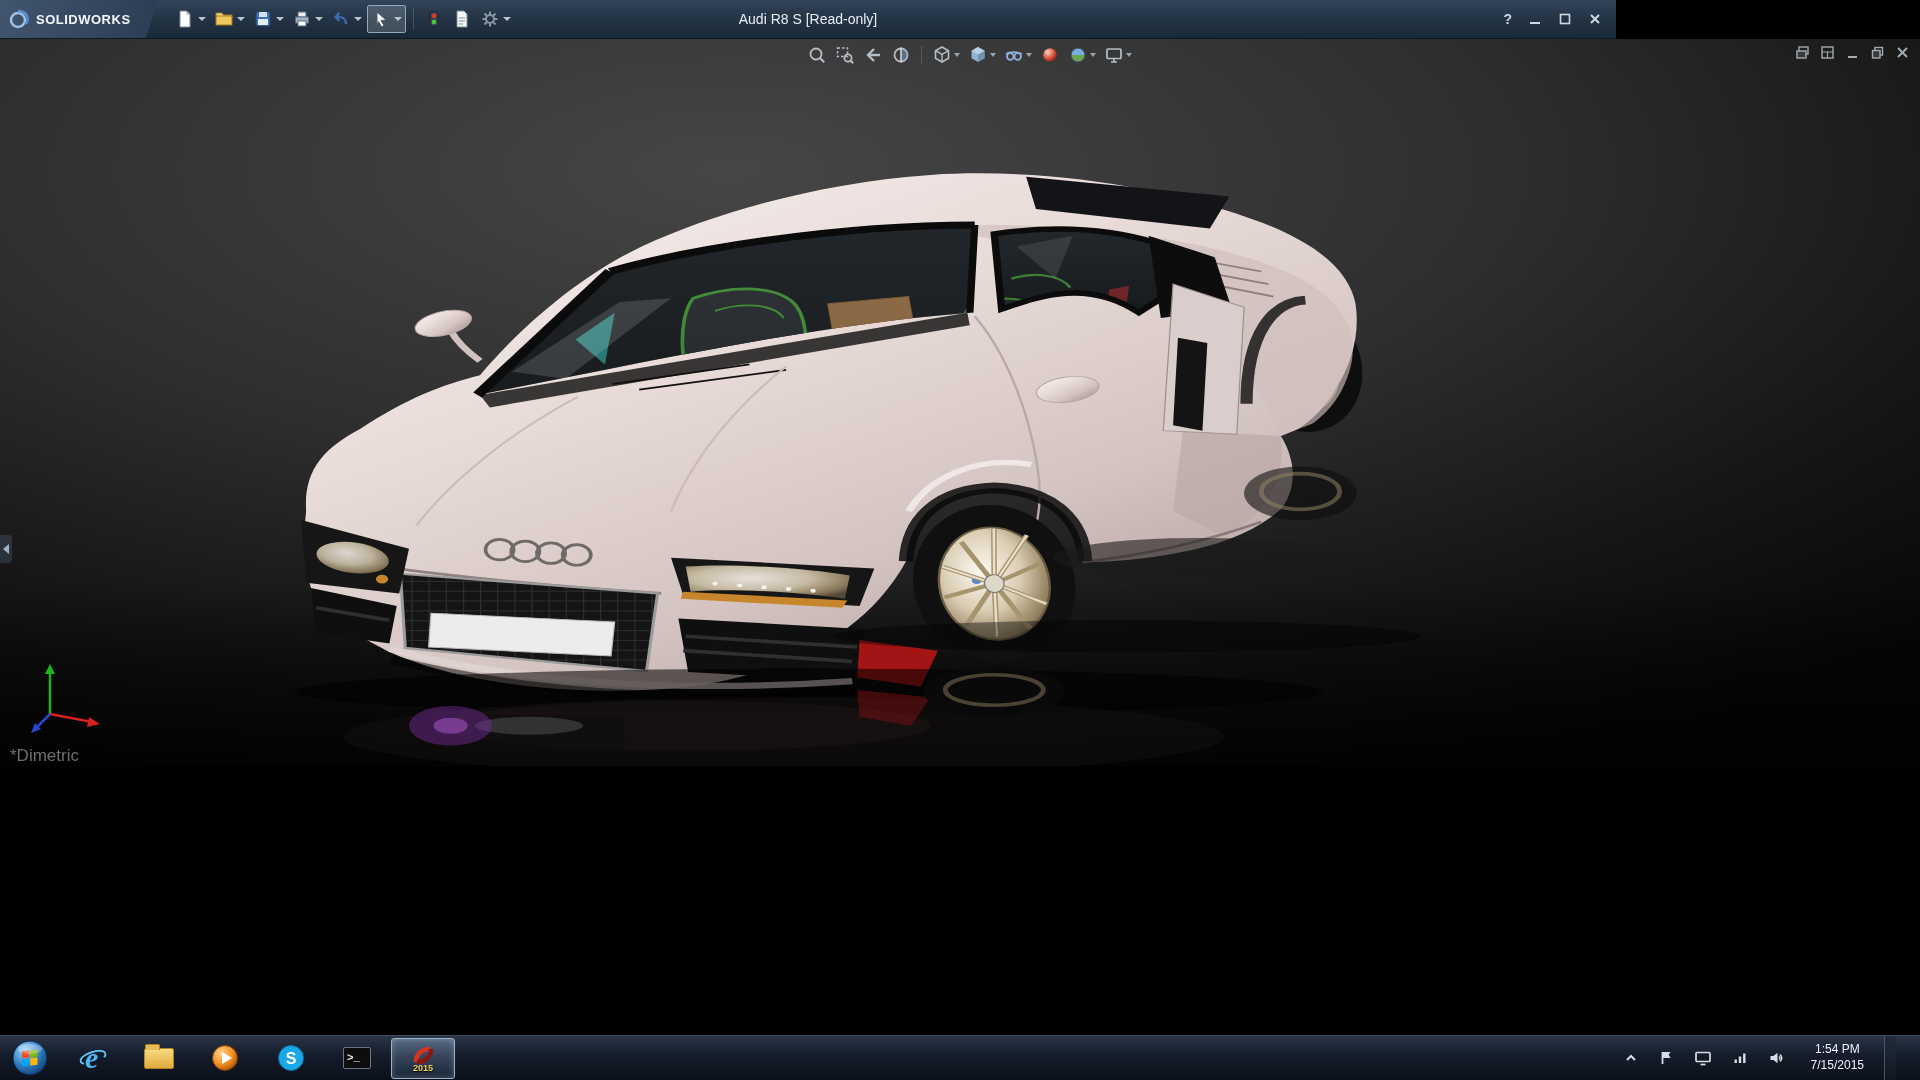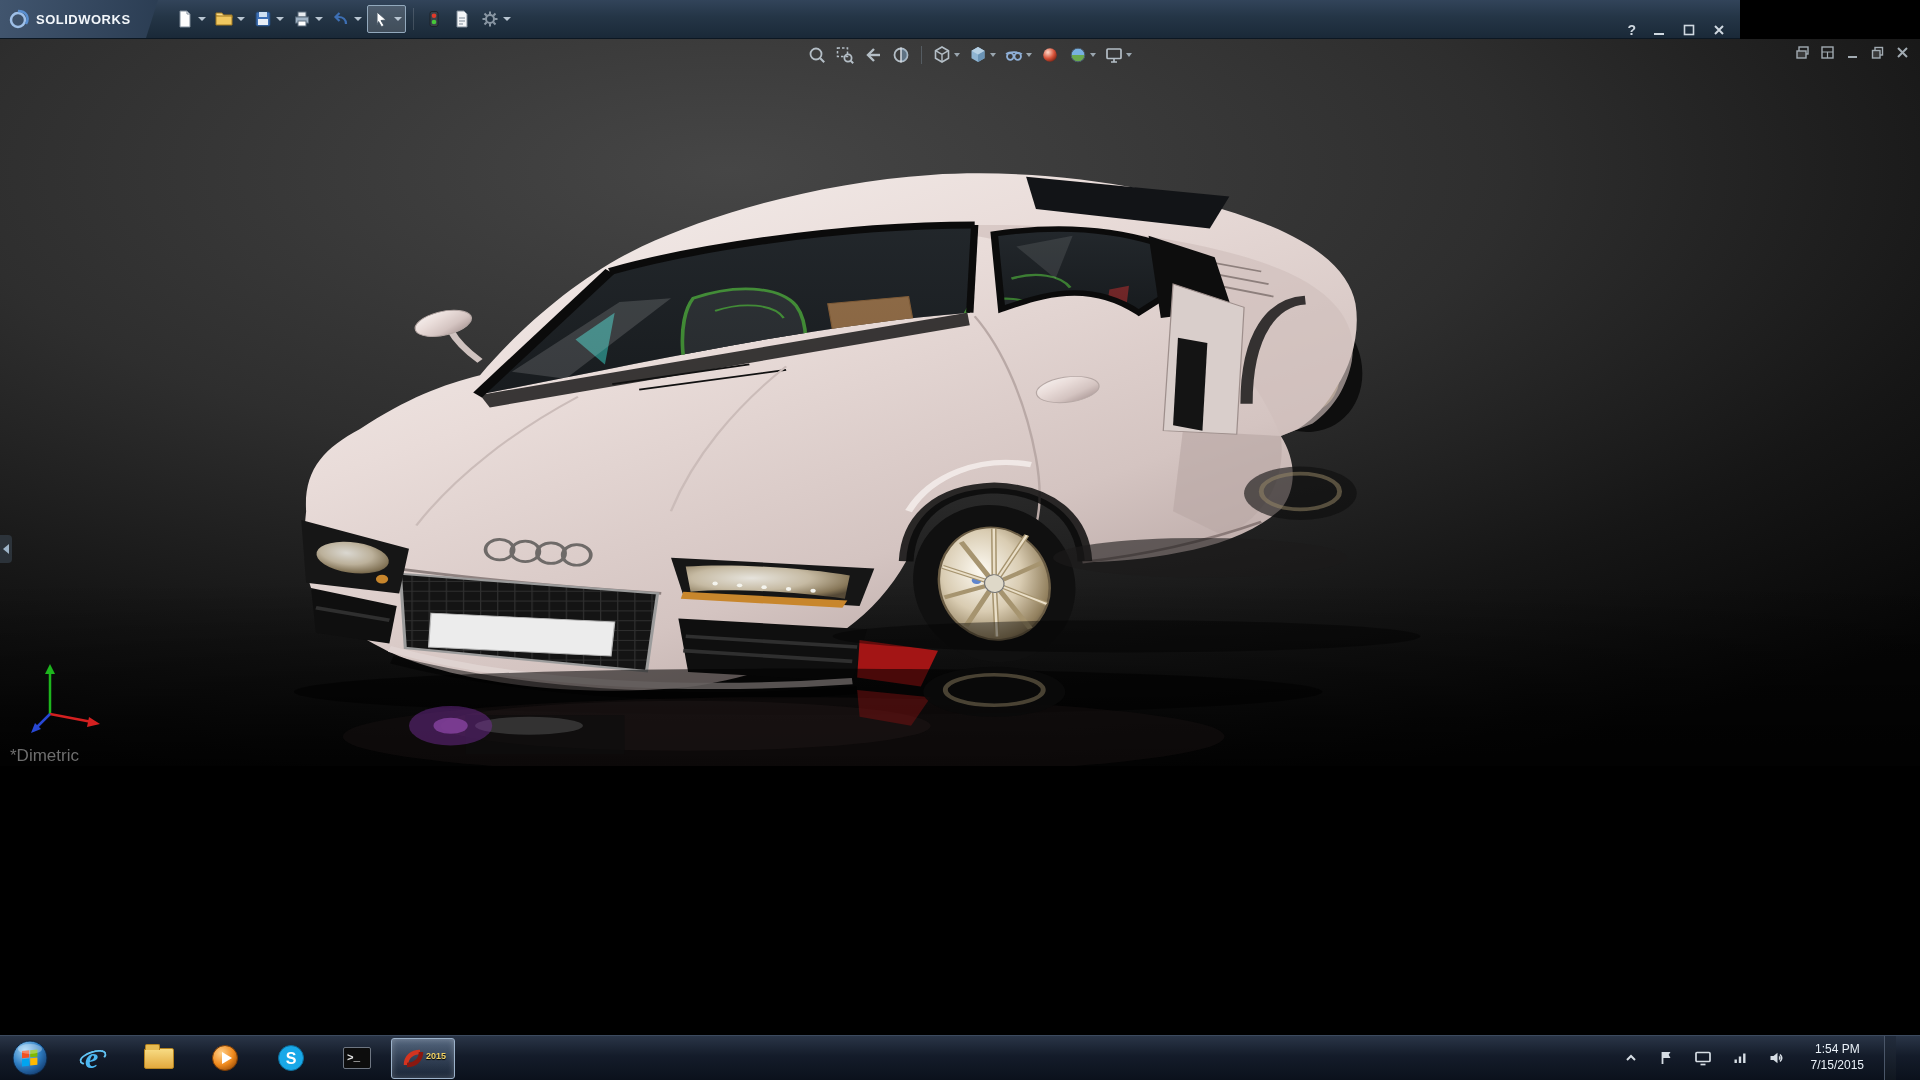--- a/index.html
+++ b/index.html
@@ -1,22 +1,22 @@
 <!DOCTYPE html>
 <html><head>
 <meta charset="utf-8">
 <style>
   * { margin:0; padding:0; box-sizing:border-box; }
   html,body { width:1920px; height:1080px; overflow:hidden; background:#000;
               font-family:"Liberation Sans", sans-serif; }
 
   
-  .titlebar { position:absolute; top:0; left:0; width:1740px; height:39px;
+  .titlebar { position:absolute; top:0; left:0; width:1616px; height:39px;
     background:linear-gradient(#32445a 0%, #243546 45%, #1a2938 100%);
-    border-bottom:1px solid #0c1722; display:flex; align-items:flex-end; z-index:30; }
+    border-bottom:1px solid #0c1722; display:flex; align-items:center; z-index:30; }
   .brand-chip { height:100%; width:158px; display:flex; align-items:center; gap:6px;
     padding-left:8px; background:linear-gradient(100deg,#41556e,#2b3d53);
     clip-path:polygon(0 0,100% 0,calc(100% - 12px) 100%,0 100%); }
   .brand-text { color:#f2f6fa; font-weight:bold; font-size:13px; letter-spacing:.5px; }
   .tb-tools { display:flex; align-items:center; gap:2px; margin-left:14px; height:100%; }
   .tbtn { display:flex; align-items:center; gap:2px; padding:2px 3px; border-radius:2px;
     height:28px; }
   .tbtn.pressed { background:rgba(255,255,255,.16); border:1px solid #93a9bd; }
   .dd { width:0; height:0; border-left:4px solid transparent; border-right:4px solid transparent;
     border-top:4px solid #b9c6d2; margin-left:1px; }
@@ -66,21 +66,21 @@
     font-family:"Liberation Serif", serif; font-style:italic; font-weight:bold; font-size:30px; }
   .ie-ring { position:absolute; left:1px; top:8px; width:28px; height:13px;
     border:2.5px solid #62c4f4; border-radius:50%; transform:rotate(-18deg); border-bottom-color:transparent; }
   .folder-ic { width:30px; height:21px; background:linear-gradient(#f8dc84,#e2a93e);
     border-radius:2px; position:relative; border:1px solid #b5831f; }
   .folder-ic::before { content:""; position:absolute; left:0; top:-5px; width:13px; height:5px;
     background:#e8bc52; border-radius:2px 2px 0 0; border:1px solid #b5831f; border-bottom:none; }
   .cmd-ic { width:28px; height:22px; background:#0d0d0d; border:1px solid #6e7682;
     border-radius:2px; color:#e8e8e8; font-family:"Liberation Mono", monospace;
     font-size:11px; font-weight:bold; padding-left:3px; line-height:20px; }
-  .sw-ic { display:flex; flex-direction:row; align-items:center; line-height:1; }
+  .sw-ic { display:flex; flex-direction:column; align-items:center; line-height:1; }
   .sw-badge { color:#f2d264; font-size:9px; font-weight:bold; margin-top:-3px;
     text-shadow:0 1px 1px #000; }
   .tray { margin-left:auto; display:flex; align-items:center; gap:20px; padding-right:24px; }
   .clock { text-align:center; color:#eaf1f8; font-size:12px; line-height:1.3; margin-left:6px; }
   .show-desktop { width:12px; height:45px; border-left:1px solid #4a5668;
     background:linear-gradient(#222c3c,#10161f); }
 </style>
 </head>
 <body>
 
@@ -153,20 +153,21 @@
     </div>
     <div class="tbtn">
       <svg width="20" height="20" viewBox="0 0 20 20">
         <circle cx="10" cy="10" r="4" fill="none" stroke="#8a97a4" stroke-width="2"></circle>
         <path d="M10 2.5v3M10 14.5v3M2.5 10h3M14.5 10h3M4.5 4.5l2.2 2.2M13.3 13.3l2.2 2.2M15.5 4.5l-2.2 2.2M6.7 13.3l-2.2 2.2" stroke="#8a97a4" stroke-width="2"></path>
       </svg>
         <span class="dd"></span>
     </div>
   </div>
 
+  <div class="tb-title">Audi R8 S [Read-only]</div>
 
   <div class="win-controls">
     <span class="help">?</span>
     <span class="wc-ic">
       <svg width="14" height="14" viewBox="0 0 14 14">
           <path d="M2 11h10" stroke="#cfd8e0" stroke-width="2"></path>
         </svg>
     </span>
     <span class="wc-ic">
       <svg width="14" height="14" viewBox="0 0 14 14">

